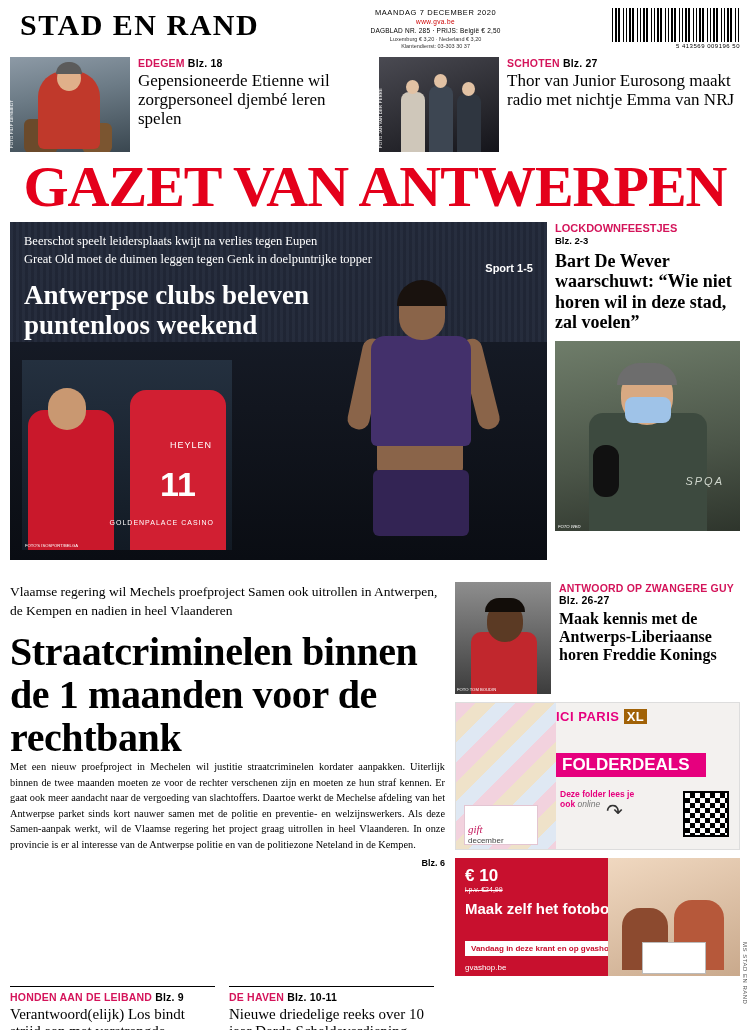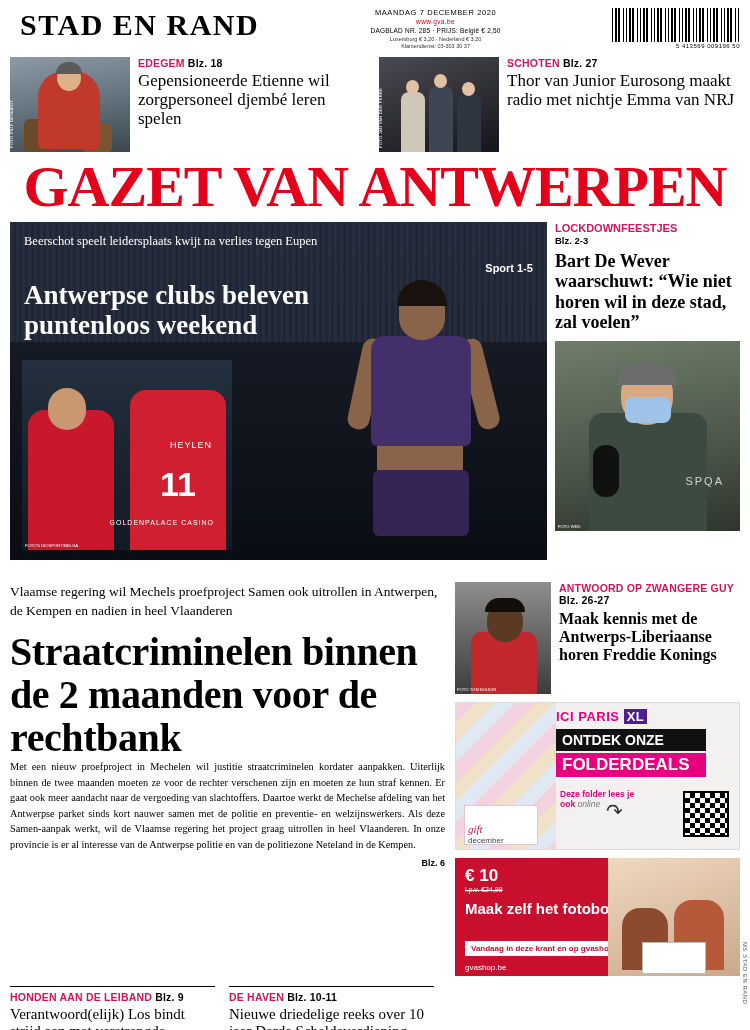--- a/index.html
+++ b/index.html
@@ -97,21 +97,21 @@
   .inset .nm { position:absolute; right:20px; bottom:100px; color:#fff; font-family:"Liberation Sans",sans-serif; font-size:9px; letter-spacing:1px;}
   .inset .sp { position:absolute; right:18px; bottom:24px; color:#fff; font-family:"Liberation Sans",sans-serif; font-size:7px; letter-spacing:1px;}
   .inset .cred { position:absolute; left:3px; bottom:2px; color:#fff; font-family:"Liberation Sans",sans-serif; font-size:4.2px;}
 
   
   .rightcol { width: 185px; }
   .lockdown .kicker2 { font-family:"Liberation Sans",sans-serif; font-size:11px; font-weight:700; color:#d4145a; }
   .lockdown .blz { font-family:"Liberation Sans",sans-serif; font-size:9.5px; font-weight:700; color:#000; margin-top:1px;}
   .lockdown h3 { font-family:"Liberation Serif",serif; font-size:18px; line-height:1.14; margin-top:5px; }
   .rp { position:relative; width:185px; height:190px; margin-top:8px; overflow:hidden;
-        background:linear-gradient(170deg,#6f7d6a 0%,#4b5548 60%,#2e352c 100%);}
+        background:linear-gradient(170deg,#6f7d6a 0%,#4b5548 60%,#2e352c 100%);font-style:italic;}
   .rp .coat { position:absolute; left:34px; bottom:0; width:118px; height:118px; background:#3d4a3f; border-radius:14px 14px 0 0;}
   .rp .face { position:absolute; left:66px; bottom:106px; width:52px; height:58px; background:#d8a982; border-radius:26px;}
   .rp .hairr{ position:absolute; left:62px; bottom:146px; width:60px; height:22px; background:#6d6d6d; border-radius:30px 30px 0 0;}
   .rp .mask { position:absolute; left:70px; bottom:108px; width:46px; height:26px; background:#9fc3e8; border-radius:8px;}
   .rp .mic  { position:absolute; left:38px; bottom:34px; width:26px; height:52px; background:#111; border-radius:12px;}
   .rp .logoq{ position:absolute; right:16px; bottom:44px; color:#cfd6cc; font-family:"Liberation Sans",sans-serif; font-size:11px; letter-spacing:2px;}
   .rp .cred { position:absolute; left:3px; bottom:2px; color:#fff; font-family:"Liberation Sans",sans-serif; font-size:4.2px;}
 
   
   .lower { display:flex; padding: 22px 10px 0 10px; gap: 10px; }
@@ -131,21 +131,21 @@
   .answer h3 { font-family:"Liberation Serif",serif; font-size:16px; line-height:1.14; margin-top:4px;}
 
   
   .ad1 { position:relative; width:285px; height:148px; margin-top:8px; background:#f3f1ef; border:1px solid #ddd; overflow:hidden;}
   .ad1 .left { position:absolute; left:0; top:0; width:100px; height:148px;
      background: repeating-linear-gradient(135deg,#f2d2de 0 14px,#efe2c9 14px 28px,#dfe8f3 28px 42px);}
   .ad1 .giftbox { position:absolute; left:8px; bottom:6px; width:74px; height:40px; background:#fff; border:1px solid #e3c5d2;}
   .ad1 .giftxt { position:absolute; left:12px; bottom:16px; font-family:"Liberation Serif",serif; font-size:11px; color:#c2185b; font-style:italic;}
   .ad1 .giftxt2{ position:absolute; left:12px; bottom:6px; font-family:"Liberation Sans",sans-serif; font-size:8px; color:#444;}
   .ad1 .brand { position:absolute; left:100px; top:6px; font-family:"Liberation Sans",sans-serif; font-weight:700; font-size:13px; color:#e6007e; letter-spacing:.5px;}
-  .ad1 .brandxl { background:#4c1d95; color:#fff; padding:0 3px; }
+  .ad1 .brandxl { background:#a16207; color:#fff; padding:0 3px; }
   .ad1 .blackbar { position:absolute; left:100px; top:26px; width:150px; background:#111; color:#fff;
      font-family:"Liberation Sans",sans-serif; font-weight:700; font-size:14px; padding:3px 6px;}
   .ad1 .pinkbar { position:absolute; left:100px; top:50px; width:150px; background:#e6007e; color:#fff;
      font-family:"Liberation Sans",sans-serif; font-weight:700; font-size:17px; padding:2px 6px;}
   .ad1 .note { position:absolute; left:104px; top:86px; width:84px; font-family:"Liberation Sans",sans-serif;
      font-size:8.5px; color:#e6007e; font-weight:700; line-height:1.25;}
   .ad1 .online { color:#777; font-weight:400; font-style:italic;}
   .ad1 .qr { position:absolute; right:10px; bottom:12px; width:46px; height:46px;
      background: repeating-conic-gradient(#000 0 25%, #fff 0 50%) 0 0/10px 10px; border:2px solid #000;}
   .ad1 .arrow { position:absolute; left:150px; bottom:26px; font-size:20px; color:#333;}
@@ -245,20 +245,21 @@
         <div class="arm armr"></div>
         <div class="skin"></div>
         <div class="torso"></div>
         <div class="shorts"></div>
         <div class="head"></div>
         <div class="hair"></div>
       </div>
 
       <div class="sublead">
         <div>Beerschot speelt leidersplaats kwijt na verlies tegen Eupen</div>
+        <div>Great Old moet de duimen leggen tegen Genk in doelpuntrijke topper</div>
       </div>
       <div class="sportbadge">Sport 1-5</div>
       <h2>Antwerpse clubs beleven puntenloos weekend</h2>
 
       <div class="inset">
         <div class="bg"></div>
         <div class="p1"></div>
         <div class="p1h"></div>
         <div class="p2"></div>
         <div class="nm">HEYLEN</div>
@@ -283,21 +284,21 @@
         <div class="logoq">SPQA</div>
         <div class="cred">FOTO WED</div>
       </div>
     </div>
   </div>
 
   <div class="lower">
 
     <div class="lead">
       <div class="standfirst">Vlaamse regering wil Mechels proefproject Samen ook uitrollen in Antwerpen, de Kempen en nadien in heel Vlaanderen</div>
-      <h1>Straatcriminelen binnen de 2 maanden voor de rechtbank</h1>
+      <h1>Straatcriminelen binnen de 1 maanden voor de rechtbank</h1>
       <div class="body">Met een nieuw proefproject in Mechelen wil justitie straatcriminelen kordater aanpakken. Uiterlijk binnen de twee maanden moeten ze voor de rechter verschenen zijn en moeten ze hun straf kennen. Er gaat ook meer aandacht naar de vergoeding van slachtoffers. Daartoe werkt de Mechelse afdeling van het Antwerpse parket sinds kort nauwer samen met de politie en preventie- en welzijnswerkers. Als deze Samen-aanpak werkt, wil de Vlaamse regering het project graag uitrollen in heel Vlaanderen. In onze provincie is er al interesse van de Antwerpse politie en van de politiezone Neteland in de Kempen.</div>
       <div class="blzref">Blz. 6</div>
     </div>
 
     <div class="sidecol">
 
       <div class="answer">
         <div class="ph">
           <div class="body2"></div>
           <div class="face2"></div>
@@ -316,21 +317,20 @@
       <div class="ad1">
         <div class="left">
           <div class="giftbox"></div>
           <div class="giftxt">gift</div>
           <div class="giftxt2">december</div>
         </div>
         <div class="brand">
           <span>ICI PARIS</span>
           <span class="brandxl">XL</span>
         </div>
-        <div class="blackbar">ONTDEK ONZE</div>
         <div class="pinkbar">FOLDERDEALS</div>
         <div class="note">
           <span>Deze folder lees je ook</span>
           <span class="online">online</span>
         </div>
         <div class="arrow">↷</div>
         <div class="qr"></div>
       </div>
 
       <div class="ad2">

